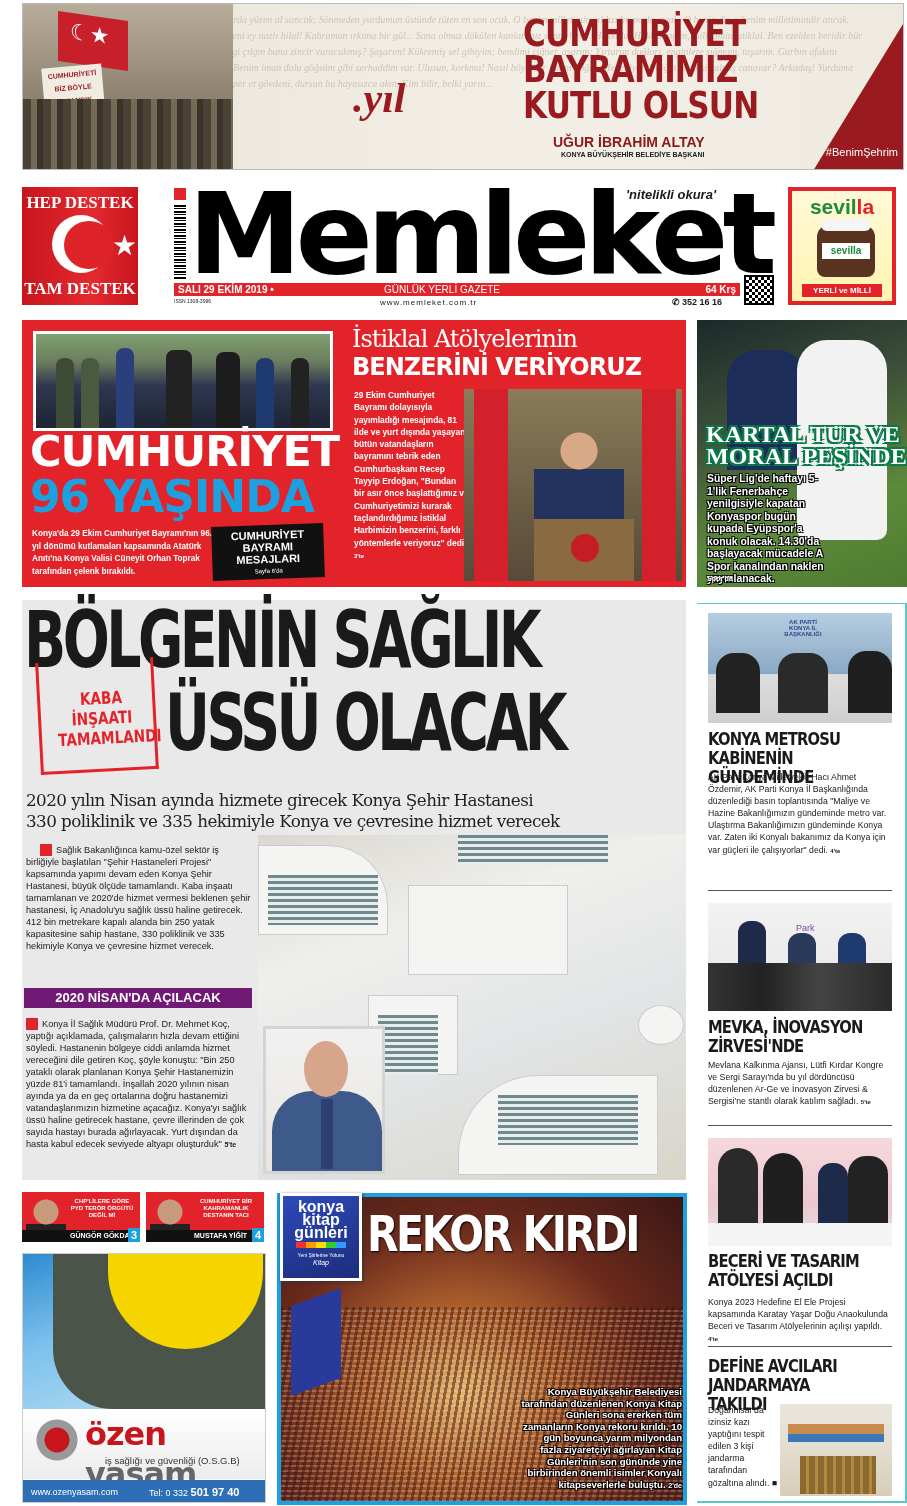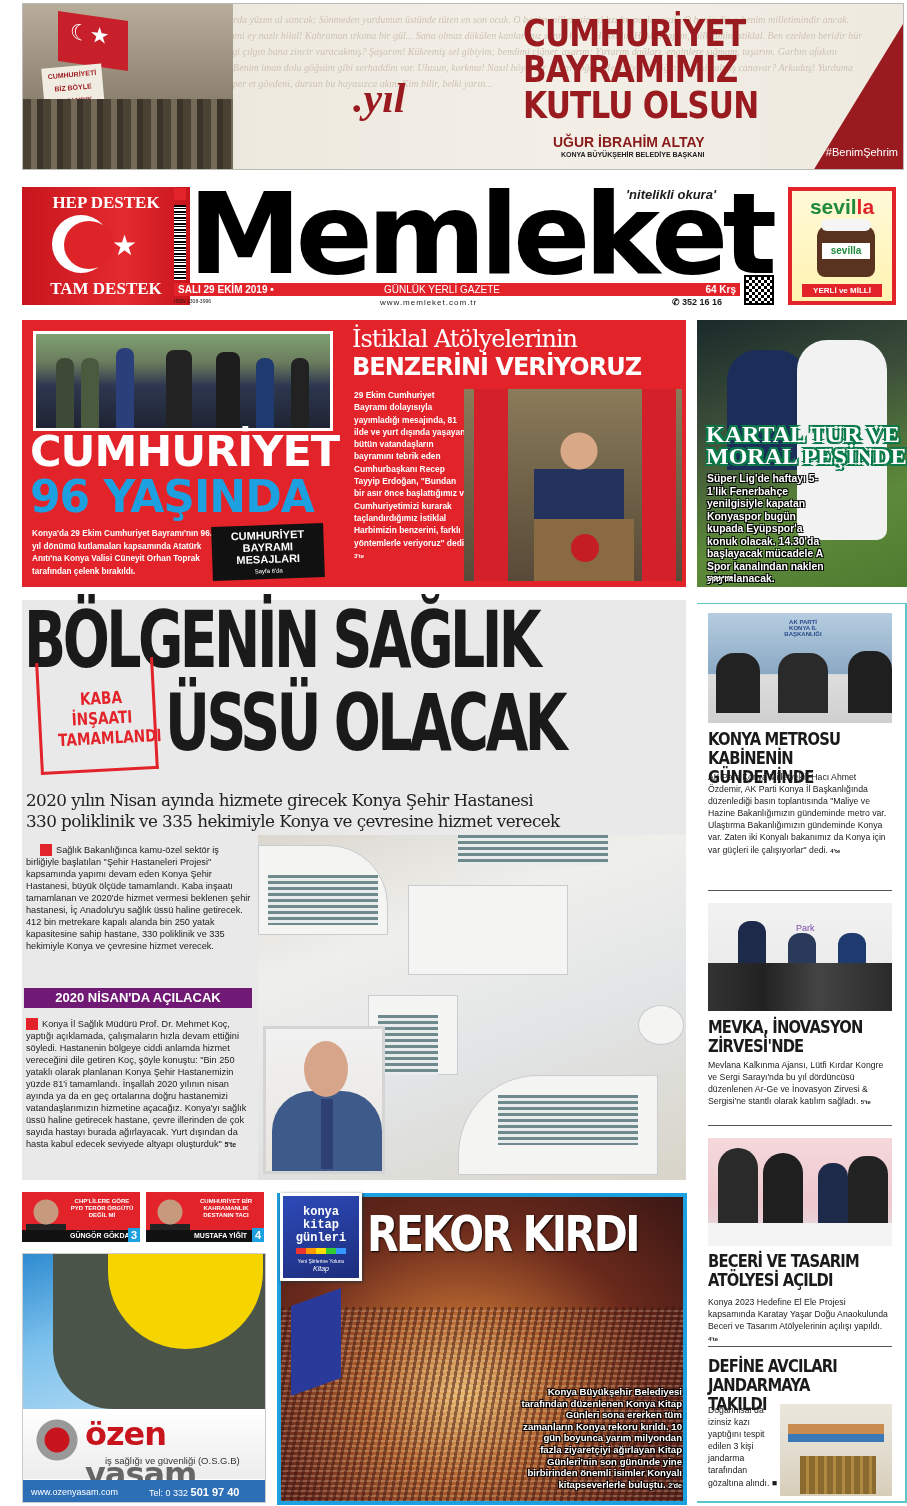--- a/index.html
+++ b/index.html
@@ -14,21 +14,21 @@
 #banner .sign{position:absolute;left:20px;top:62px;width:60px;height:42px;background:#f1ece2;color:#9a1b1f;font-size:7px;font-weight:bold;text-align:center;line-height:13px;padding-top:2px;transform:rotate(-5deg)}
 #banner .crowd{position:absolute;left:0;top:95px;width:210px;height:72px;background:repeating-linear-gradient(90deg,#4b4236 0 8px,#756a58 8px 14px,#3a3329 14px 20px)}
 #banner .big96{position:absolute;left:175px;top:18px;font-size:120px;font-weight:900;color:#9a1b1f;letter-spacing:-8px;line-height:120px;font-family:"DejaVu Sans",sans-serif}
 #banner .yil{position:absolute;left:330px;top:70px;font-size:42px;font-style:italic;font-weight:bold;color:#9a1b1f;font-family:"Liberation Serif",serif}
 #banner .head{position:absolute;left:500px;top:12px;color:#9a1b1f;font-weight:900;font-size:37px;line-height:36px;font-family:"DejaVu Sans",sans-serif;letter-spacing:-1px;transform:scaleX(.84);transform-origin:left}
 #banner .name{position:absolute;left:530px;top:130px;color:#8a1a1a;font-weight:900;font-size:14px}
 #banner .role{position:absolute;left:538px;top:147px;color:#222;font-weight:bold;font-size:7px}
 #banner .corner{position:absolute;right:0;top:20px;width:90px;height:147px;background:#9a1b1f;clip-path:polygon(100% 0,100% 100%,0 100%)}
 #banner .hash{position:absolute;right:5px;top:142px;color:#fff;font-size:11px}
 
-#hep{left:22px;top:187px;width:168px;height:118px;background:linear-gradient(90deg,#c8151d,#e32a2f 60%,#c8151d);color:#fff;text-align:center}
+#hep{left:22px;top:187px;width:116px;height:118px;background:linear-gradient(90deg,#c8151d,#e32a2f 60%,#c8151d);color:#fff;text-align:center}
 #hep .t1{position:absolute;top:6px;left:0;width:100%;font-family:"Liberation Serif",serif;font-weight:bold;font-size:17px}
 #hep .t2{position:absolute;bottom:6px;left:0;width:100%;font-family:"Liberation Serif",serif;font-weight:bold;font-size:17px}
 #hep .moon{position:absolute;left:30px;top:28px;width:58px;height:58px;border-radius:50%;background:#fff}
 #hep .moon:after{content:"";position:absolute;left:12px;top:6px;width:50px;height:48px;border-radius:50%;background:#df2429}
 #hep .star{position:absolute;left:90px;top:42px;font-size:28px;color:#fff}
 #logo-red{left:174px;top:188px;width:12px;height:12px;background:#e3232a}
 #barcode{left:174px;top:205px;width:12px;height:75px;background:repeating-linear-gradient(180deg,#000 0 2px,#fff 2px 3px,#000 3px 4px,#fff 4px 6px)}
 #mast{left:188px;top:178px;font-family:"DejaVu Sans",sans-serif;font-weight:bold;font-size:112px;letter-spacing:-6px;line-height:112px;color:#000;transform:scaleX(1.02);transform-origin:left}
 #tagline{left:626px;top:187px;font-style:italic;font-weight:bold;font-size:13px}
 #datebar{left:174px;top:283px;width:566px;height:13px;background:#e3232a;color:#fff;font-size:10px;line-height:13px}
@@ -108,21 +108,21 @@
 #ozen .foot{position:absolute;left:0;top:226px;width:244px;height:24px;background:#2c6fb7;color:#fff;font-size:9px;line-height:24px}
 #ozen .foot .w{position:absolute;left:8px}
 #ozen .foot .t{position:absolute;left:126px}
 #ozen .foot .t b{font-size:11px}
 
 #rekor{left:277px;top:1193px;width:410px;height:312px;background:#1da0e0;padding:4px}
 #rekor .ph{position:absolute;left:4px;top:4px;width:402px;height:304px;background:radial-gradient(ellipse at 45% 65%,#e5b56c 0%,#b0622e 30%,#6b2a1c 60%,#3a1714 100%);overflow:hidden}
 #rekor .rows{position:absolute;left:0;top:110px;width:402px;height:200px;background:repeating-linear-gradient(100deg,rgba(60,20,15,.5) 0 3px,transparent 3px 7px),repeating-linear-gradient(0deg,rgba(255,230,200,.25) 0 2px,transparent 2px 5px)}
 #rekor .screen{position:absolute;left:10px;top:100px;width:50px;height:90px;background:#2a3a9a;transform:skewY(-20deg)}
 #kkg{left:280px;top:1193px;width:82px;height:88px;background:linear-gradient(160deg,#2d4ab8,#1c2d7c);border:3px solid #fff;box-shadow:1px 1px 3px #333;text-align:center;color:#fff}
-#kkg .t{font-family:Liberation Mono, monospace;font-weight:bold;font-size:12px;line-height:13px;margin-top:10px}
+#kkg .t{font-family:Liberation Sans, sans-serif;font-weight:bold;font-size:16px;line-height:13px;margin-top:4px}
 #kkg .bars{margin:3px auto;width:50px;height:6px;background:linear-gradient(90deg,#e33 0 20%,#f90 20% 40%,#fd0 40% 60%,#3c3 60% 80%,#39f 80%)}
 #kkg .s{font-size:5px;line-height:8px}
 #rekor-title{left:367px;top:1203px;color:#fff;font-family:"DejaVu Sans",sans-serif;font-weight:900;font-size:50px;letter-spacing:-3px;line-height:62px;transform:scaleX(.82);transform-origin:left;text-shadow:1px 1px 2px #000}
 #rekor-text{left:520px;top:1386px;width:162px;color:#fff;font-size:9.6px;font-weight:bold;line-height:11.6px;text-align:right;text-shadow:1px 1px 0 #000,-1px -1px 0 #000,1px -1px 0 #000,-1px 1px 0 #000}
 
 #right-col{left:697px;top:603px;width:210px;height:900px;border-right:2px solid #5cc6c8;border-bottom:2px solid #5cc6c8;border-top:1px solid #5cc6c8}
 .rc-photo{position:absolute;left:708px;width:184px;overflow:hidden}
 .rc-h{position:absolute;left:708px;width:190px;font-family:"DejaVu Sans",sans-serif;font-weight:900;font-size:18px;line-height:19px;color:#1a1a1a;letter-spacing:-1px;transform:scaleX(.82);transform-origin:left}
 .rc-t{position:absolute;left:708px;width:184px;font-size:8.7px;line-height:12.1px;color:#1a1a1a}
 .rc-rule{position:absolute;left:708px;width:184px;height:1px;background:#555}

